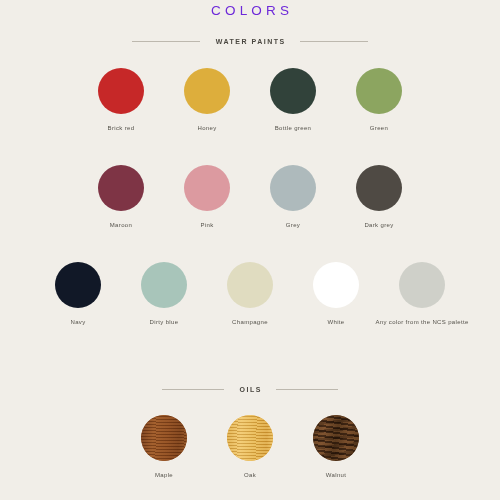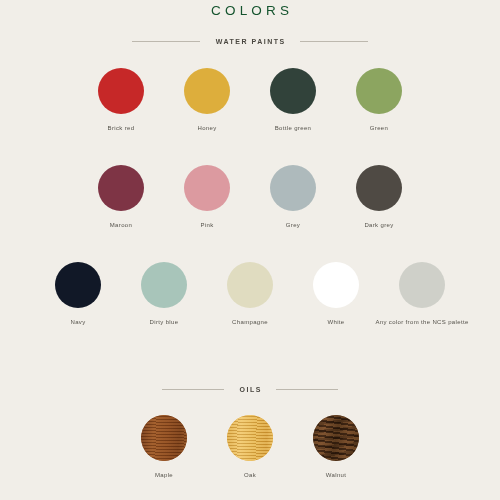--- a/index.html
+++ b/index.html
@@ -23,21 +23,21 @@
 
   
   .page-title {
     position: absolute;
     top: 3px;
     left: 0;
     width: 500px;
     text-align: center;
     font-size: 13.5px;
     letter-spacing: 4.2px;
-    color: #14532d;
+    color: #6d28d9;
     font-weight: 400;
     text-indent: 4.2px;
   }
 
   
   .section-head {
     position: absolute;
     left: 0;
     width: 500px;
     display: flex;

